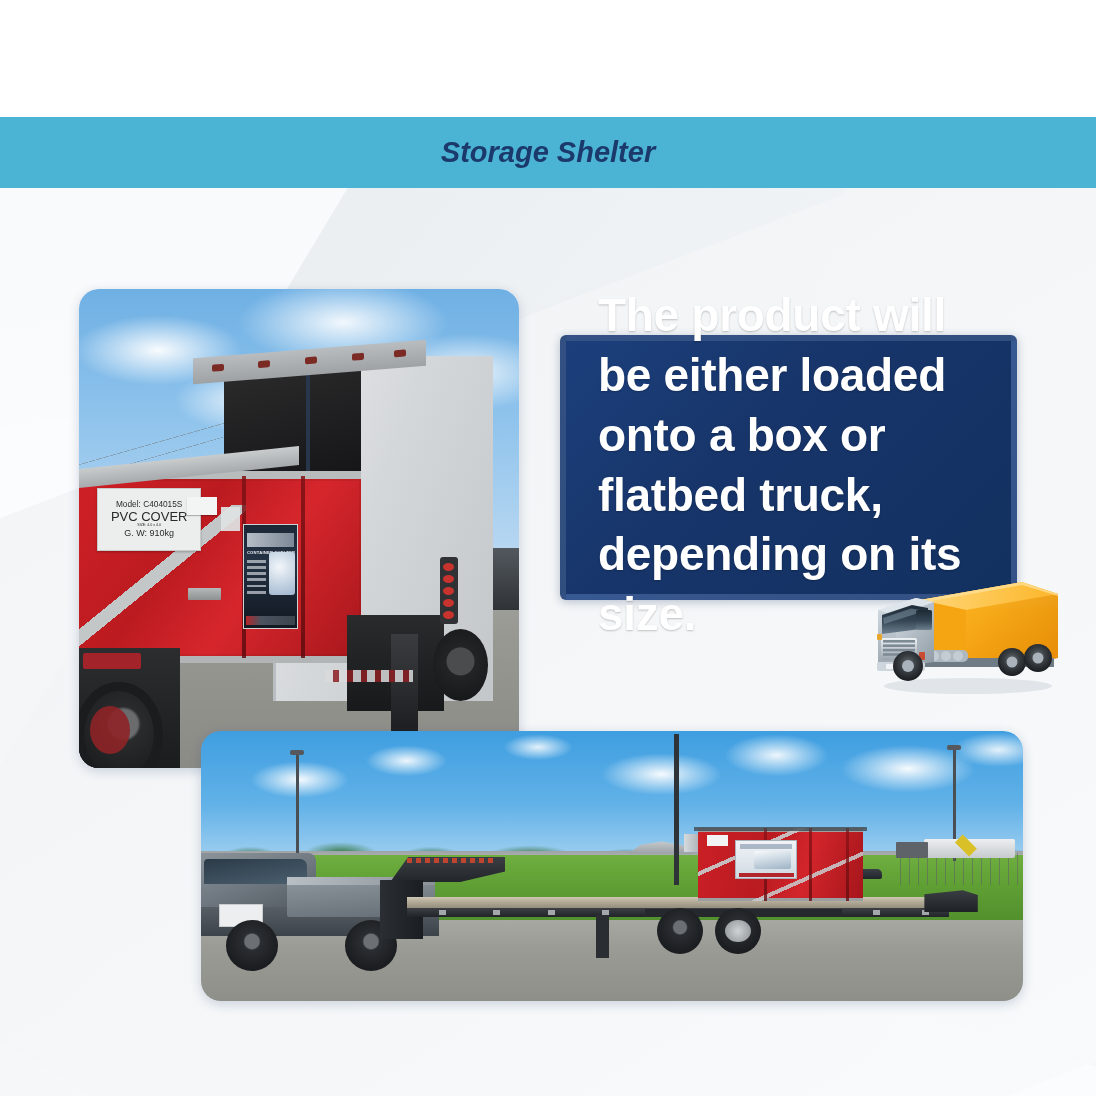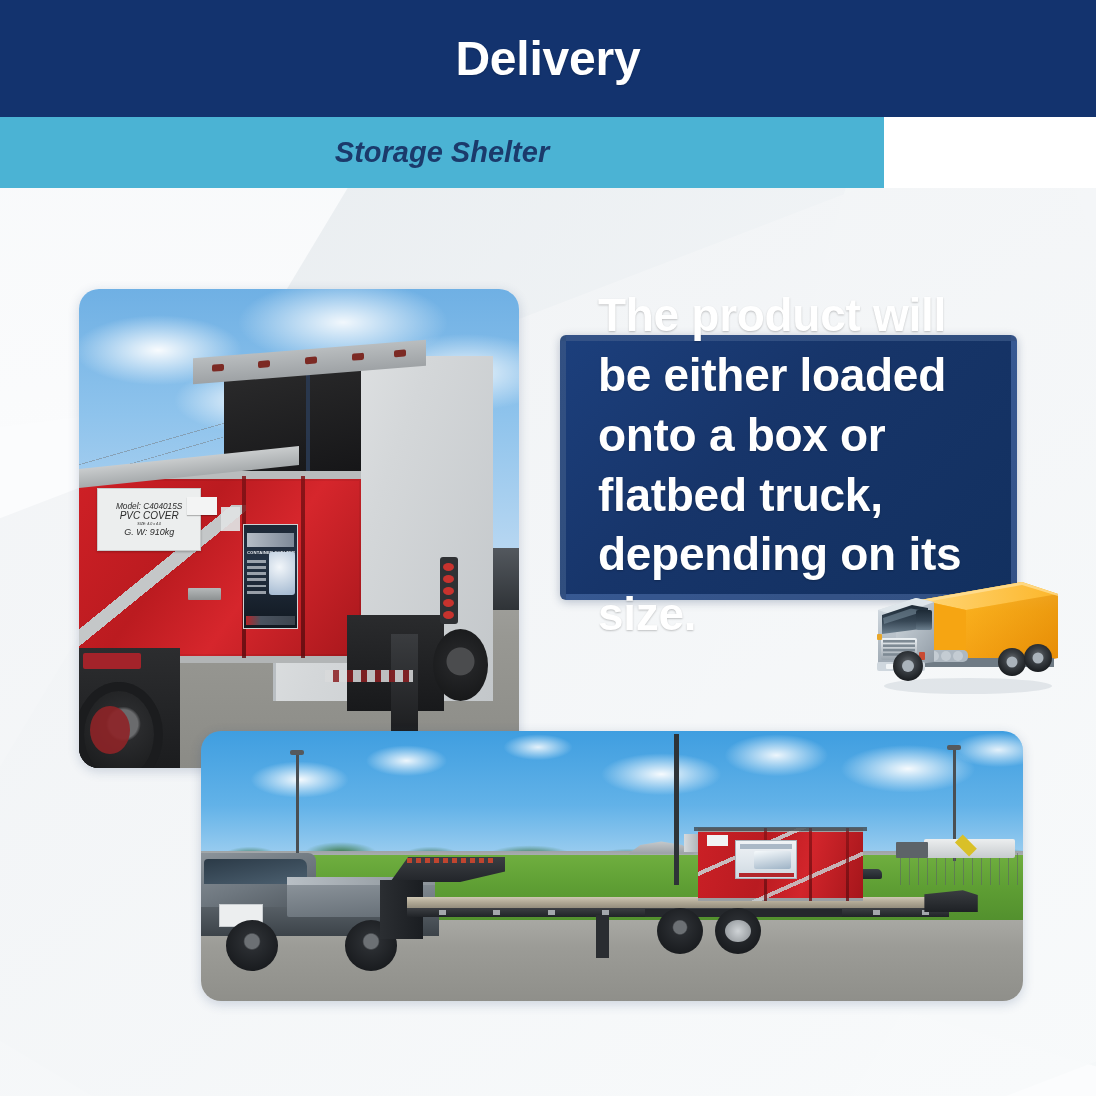--- a/index.html
+++ b/index.html
@@ -17,21 +17,21 @@
     position:absolute; left:0; top:0; width:1096px; height:117px;
     background:#13336e;
     display:flex; align-items:center; justify-content:center;
   }
   .band-title h1 {
     color:#ffffff; font-size:48px; font-weight:bold;
     letter-spacing:-0.2px; line-height:1;
     text-shadow:0 1px 2px rgba(0,0,0,.18);
   }
   .band-sub {
-    position:absolute; left:0; top:117px; width:884px; height:71px;
+    position:absolute; left:0; top:117px; width:1096px; height:71px;
     background:#4bb3d4;
     display:flex; align-items:center; justify-content:center;
   }
   .band-sub h2 {
     color:#1b3a6b; font-size:29px; font-weight:bold; font-style:italic;
     line-height:1;
   }
 
   
   .canvas {
@@ -138,25 +138,25 @@
   .p1-crate-vsplit {
     position:absolute; top:39%; width:4px; height:38%;
     background:linear-gradient(180deg,#7e1115,#5f0c0f); opacity:.85;
   }
   
   .p1-label {
     position:absolute; left:4.2%; top:41.5%; width:23.5%; height:13.2%;
     background:#eceeee; border:1px solid #c9cbcb;
     box-shadow:0 1px 2px rgba(0,0,0,.25);
     display:flex; flex-direction:column; align-items:center; justify-content:center;
-    gap:1px; padding:2px 1px;font-style:italic;
+    gap:1px; padding:2px 1px;
   }
   .p1-label span { color:#2a2a2a; line-height:1.05; white-space:nowrap; }
   .lbl-model  { font-size:8.3px; }
-  .lbl-pvc    { font-size:10px; }
+  .lbl-pvc    { font-size:13px; }
   .lbl-mid    { font-size:3.6px; color:#4d5f87; }
   .lbl-gw     { font-size:9px; }
   
   .p1-poster {
     position:absolute; left:37.2%; top:49%; width:12.6%; height:22%;
     background:linear-gradient(180deg,#1c2836 0%,#243244 35%,#111820 100%);
     border:1px solid #cfd2d4; overflow:hidden;
   }
   .p1-poster .pt { position:absolute; left:6%; top:8%; width:88%; height:14%;
     background:linear-gradient(90deg,#cfd6de,#8d99a8); opacity:.85; }
@@ -440,23 +440,20 @@
   #truck-illustration {
     position:absolute; left:872px; top:566px; width:190px; height:132px;
   }
   #truck-illustration svg { width:190px; height:132px; display:block; }
 </style>
 </head>
 <body>
 
 <div id="slide">
 
-  <div class="band-title">
-    <h1>Delivery</h1>
-  </div>
   <div class="band-sub">
     <h2>Storage Shelter</h2>
   </div>
 
   <div class="canvas">
     <div class="swoosh sw4"></div>
     <div class="swoosh sw1"></div>
     <div class="swoosh sw3"></div>
     <div class="swoosh sw2"></div>
   </div>

